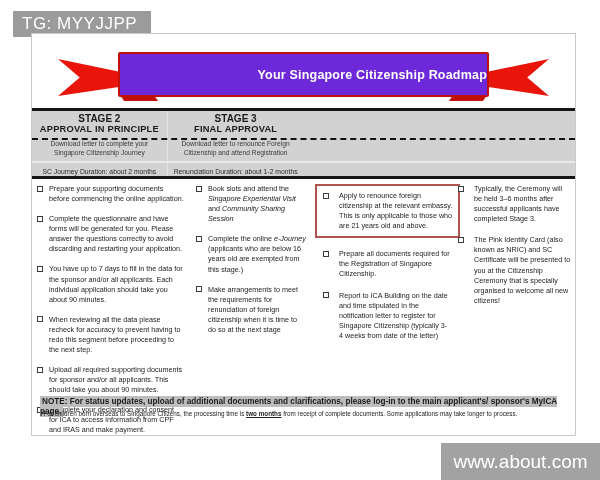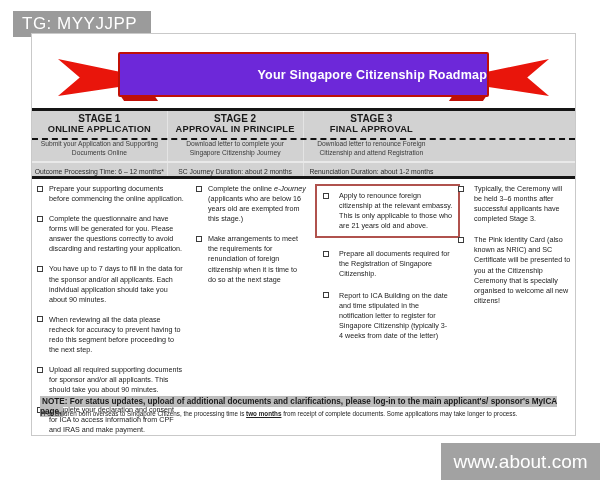--- a/index.html
+++ b/index.html
@@ -89,26 +89,20 @@
       <div class="band">
         <span class="band-title">Your Singapore Citizenship Roadmap</span>
       </div>
     </div>
 
     <div class="hdr">
       <div class="dash"></div>
       <div class="dursep"></div>
 
       <div class="stage-cell">
-        <div class="stg-label">STAGE 1</div>
-        <div class="stg-name">ONLINE APPLICATION</div>
-        <div class="stg-desc">Submit your Application and Supporting Documents Online</div>
-        <div class="stg-dur">Outcome Processing Time: 6 – 12 months*</div>
-      </div>
-      <div class="stage-cell">
         <div class="stg-label">STAGE 2</div>
         <div class="stg-name">APPROVAL IN PRINCIPLE</div>
         <div class="stg-desc">Download letter to complete your Singapore Citizenship Journey</div>
         <div class="stg-dur">SC Journey Duration: about 2 months</div>
       </div>
       <div class="stage-cell">
         <div class="stg-label">STAGE 3</div>
         <div class="stg-name">FINAL APPROVAL</div>
         <div class="stg-desc">Download letter to renounce Foreign Citizenship and attend Registration</div>
         <div class="stg-dur">Renunciation Duration: about 1-2 months</div>
@@ -138,20 +132,24 @@
           <span class="cbx"></span>
           <span>Upload all required supporting documents for sponsor and/or all applicants. This should take you about 90 minutes.</span>
         </div>
         <div class="item">
           <span class="cbx"></span>
           <span>Complete your declaration and consent for ICA to access information from CPF and IRAS and make payment.</span>
         </div>
       </div>
 
       <div class="col col-2">
+        <div class="item">
+          <span class="cbx"></span>
+          <span><span>Book slots and attend the </span><span style="font-style: italic;">Singapore Experiential Visit</span><span> and </span><span style="font-style: italic;">Community Sharing Session</span></span>
+        </div>
         <div class="item">
           <span class="cbx"></span>
           <span><span>Complete the online </span><span style="font-style: italic;">e-Journey</span><span> (applicants who are below 16 years old are exempted from this stage.)</span></span>
         </div>
         <div class="item">
           <span class="cbx"></span>
           <span>Make arrangements to meet the requirements for renunciation of foreign citizenship when it is time to do so at the next stage</span>
         </div>
       </div>
 

